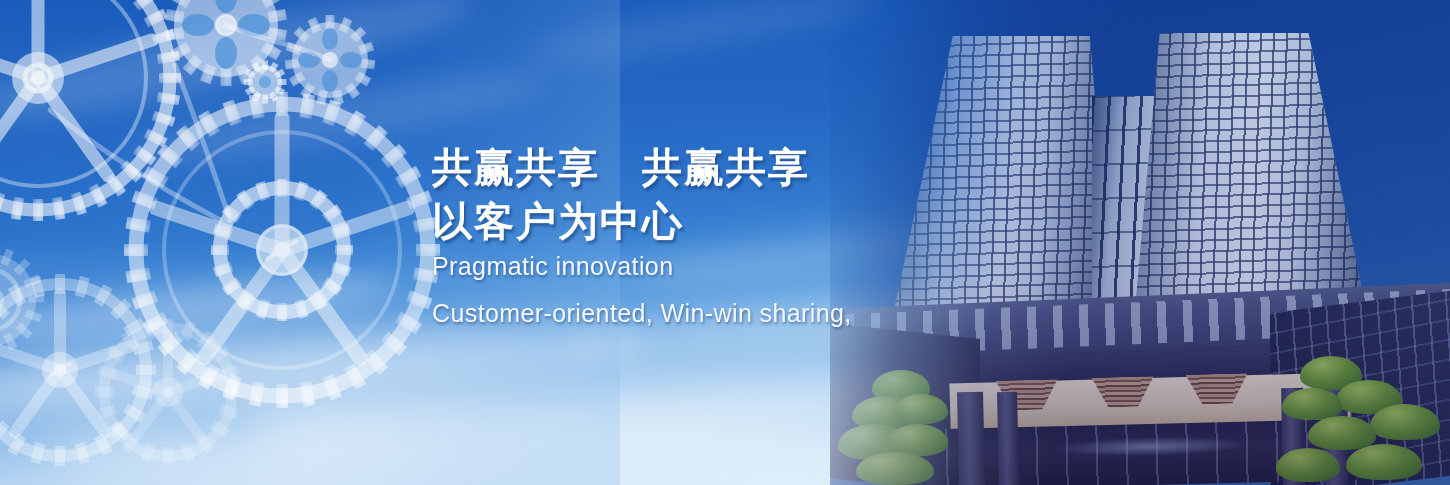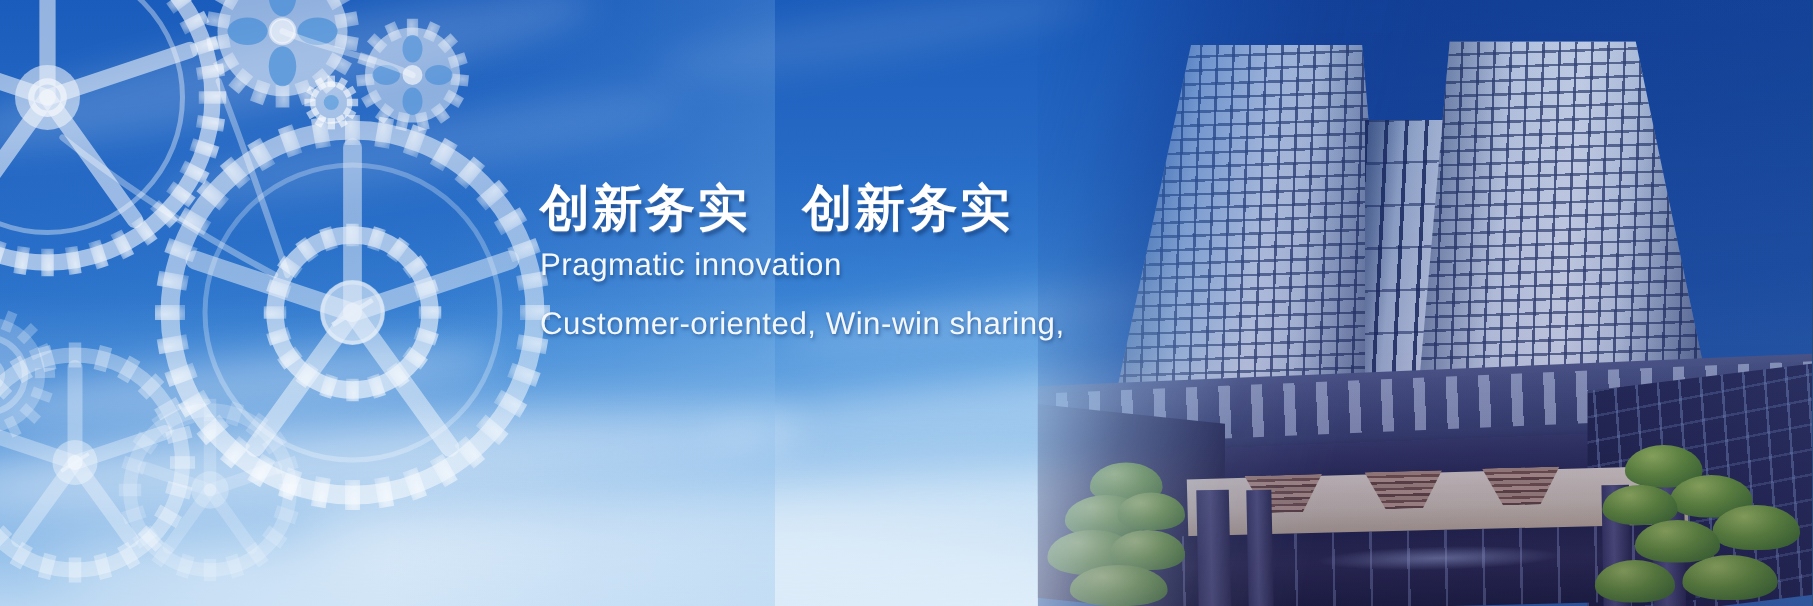--- a/index.html
+++ b/index.html
@@ -1046,18 +1046,19 @@
     <div class="topi tr" style="left:540px;top:404px;width:70px;height:36px;"></div>
     <div class="topi tr" style="left:478px;top:416px;width:68px;height:34px;"></div>
     <div class="topi tr" style="left:516px;top:444px;width:76px;height:36px;"></div>
     <div class="topi tr" style="left:446px;top:448px;width:64px;height:34px;"></div>
 
     <div class="photo-tone"></div>
     <div class="photo-blue"></div>
   </div>
 
   <div class="copy">
-    <div class="cn">创新务实　创新务实</div>
+    <div class="cn">共赢共享　共赢共享</div>
+    <div class="cn">以客户为中心</div>
     <div class="en" style="margin-top:0">Pragmatic innovation</div>
     <div class="en">Customer-oriented, Win-win sharing,</div>
   </div>
 
 </div>
 
 </body></html>

